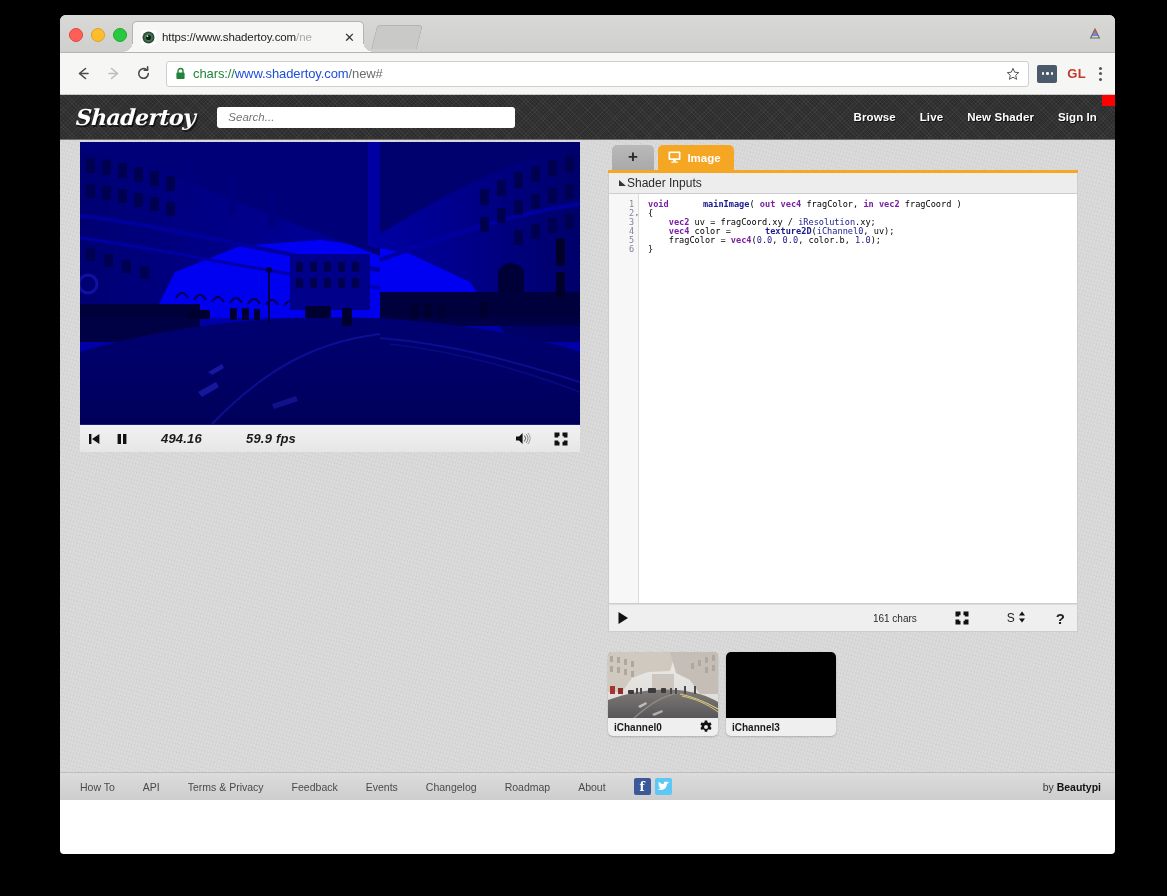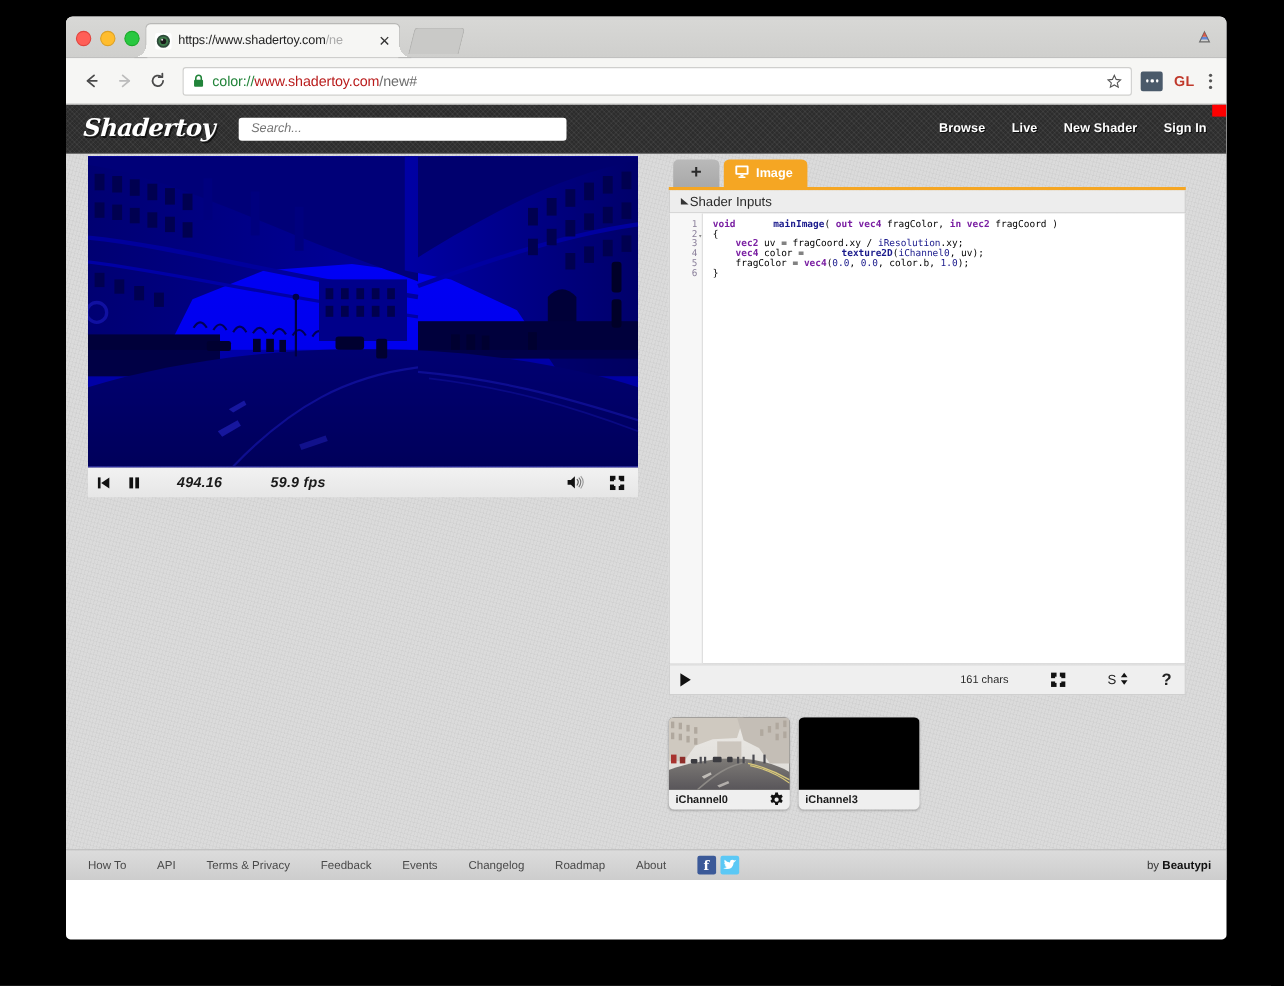--- a/index.html
+++ b/index.html
@@ -160,21 +160,21 @@
   }
   .lock-icon { margin-right: 7px; display: flex; align-items: center; }
   #omni-text {
     font-size: 13px;
     color: #6d6d6d;
     white-space: nowrap;
     overflow: hidden;
     letter-spacing: -0.1px;
   }
   #omni-text .sec { color: #22843a; }
-  #omni-text .host { color: #b91c1c; }
+  #omni-text .host { color: #1d4ed8; }
   .star-btn {
     margin-left: auto;
     color: #5a5a5a;
     display: flex; align-items: center;
     padding-left: 6px;
     cursor: pointer;
   }
   .ext-btn {
     width: 20px; height: 18px;
     background: #4a5a6a;
@@ -607,21 +607,21 @@
           </svg>
       </div>
 
       <div id="omnibox">
         <span class="lock-icon">
           <svg width="11" height="13" viewBox="0 0 11 13">
             <path d="M3 6 L3 4 A2.5 2.5 0 0 1 8 4 L8 6" fill="none" stroke="#22843a" stroke-width="1.4"></path>
             <rect x="1.4" y="5.6" width="8.2" height="6.3" rx="1" fill="#22843a"></rect>
           </svg>
         </span>
-        <span id="omni-text"><span class="sec">color://</span><span class="host">www.shadertoy.com</span><span>/new#</span></span>
+        <span id="omni-text"><span class="sec">chars://</span><span class="host">www.shadertoy.com</span><span>/new#</span></span>
         <span class="star-btn">
           <svg width="14" height="14" viewBox="0 0 14 14">
               <path d="M7 1.4 L8.7 5.2 L12.7 5.6 L9.7 8.3 L10.6 12.3 L7 10.2 L3.4 12.3 L4.3 8.3 L1.3 5.6 L5.3 5.2 Z" fill="none" stroke="#555" stroke-width="1"></path>
             </svg>
         </span>
       </div>
 
       <div class="ext-btn">
         <span class="ext-dots">
             <i></i>

